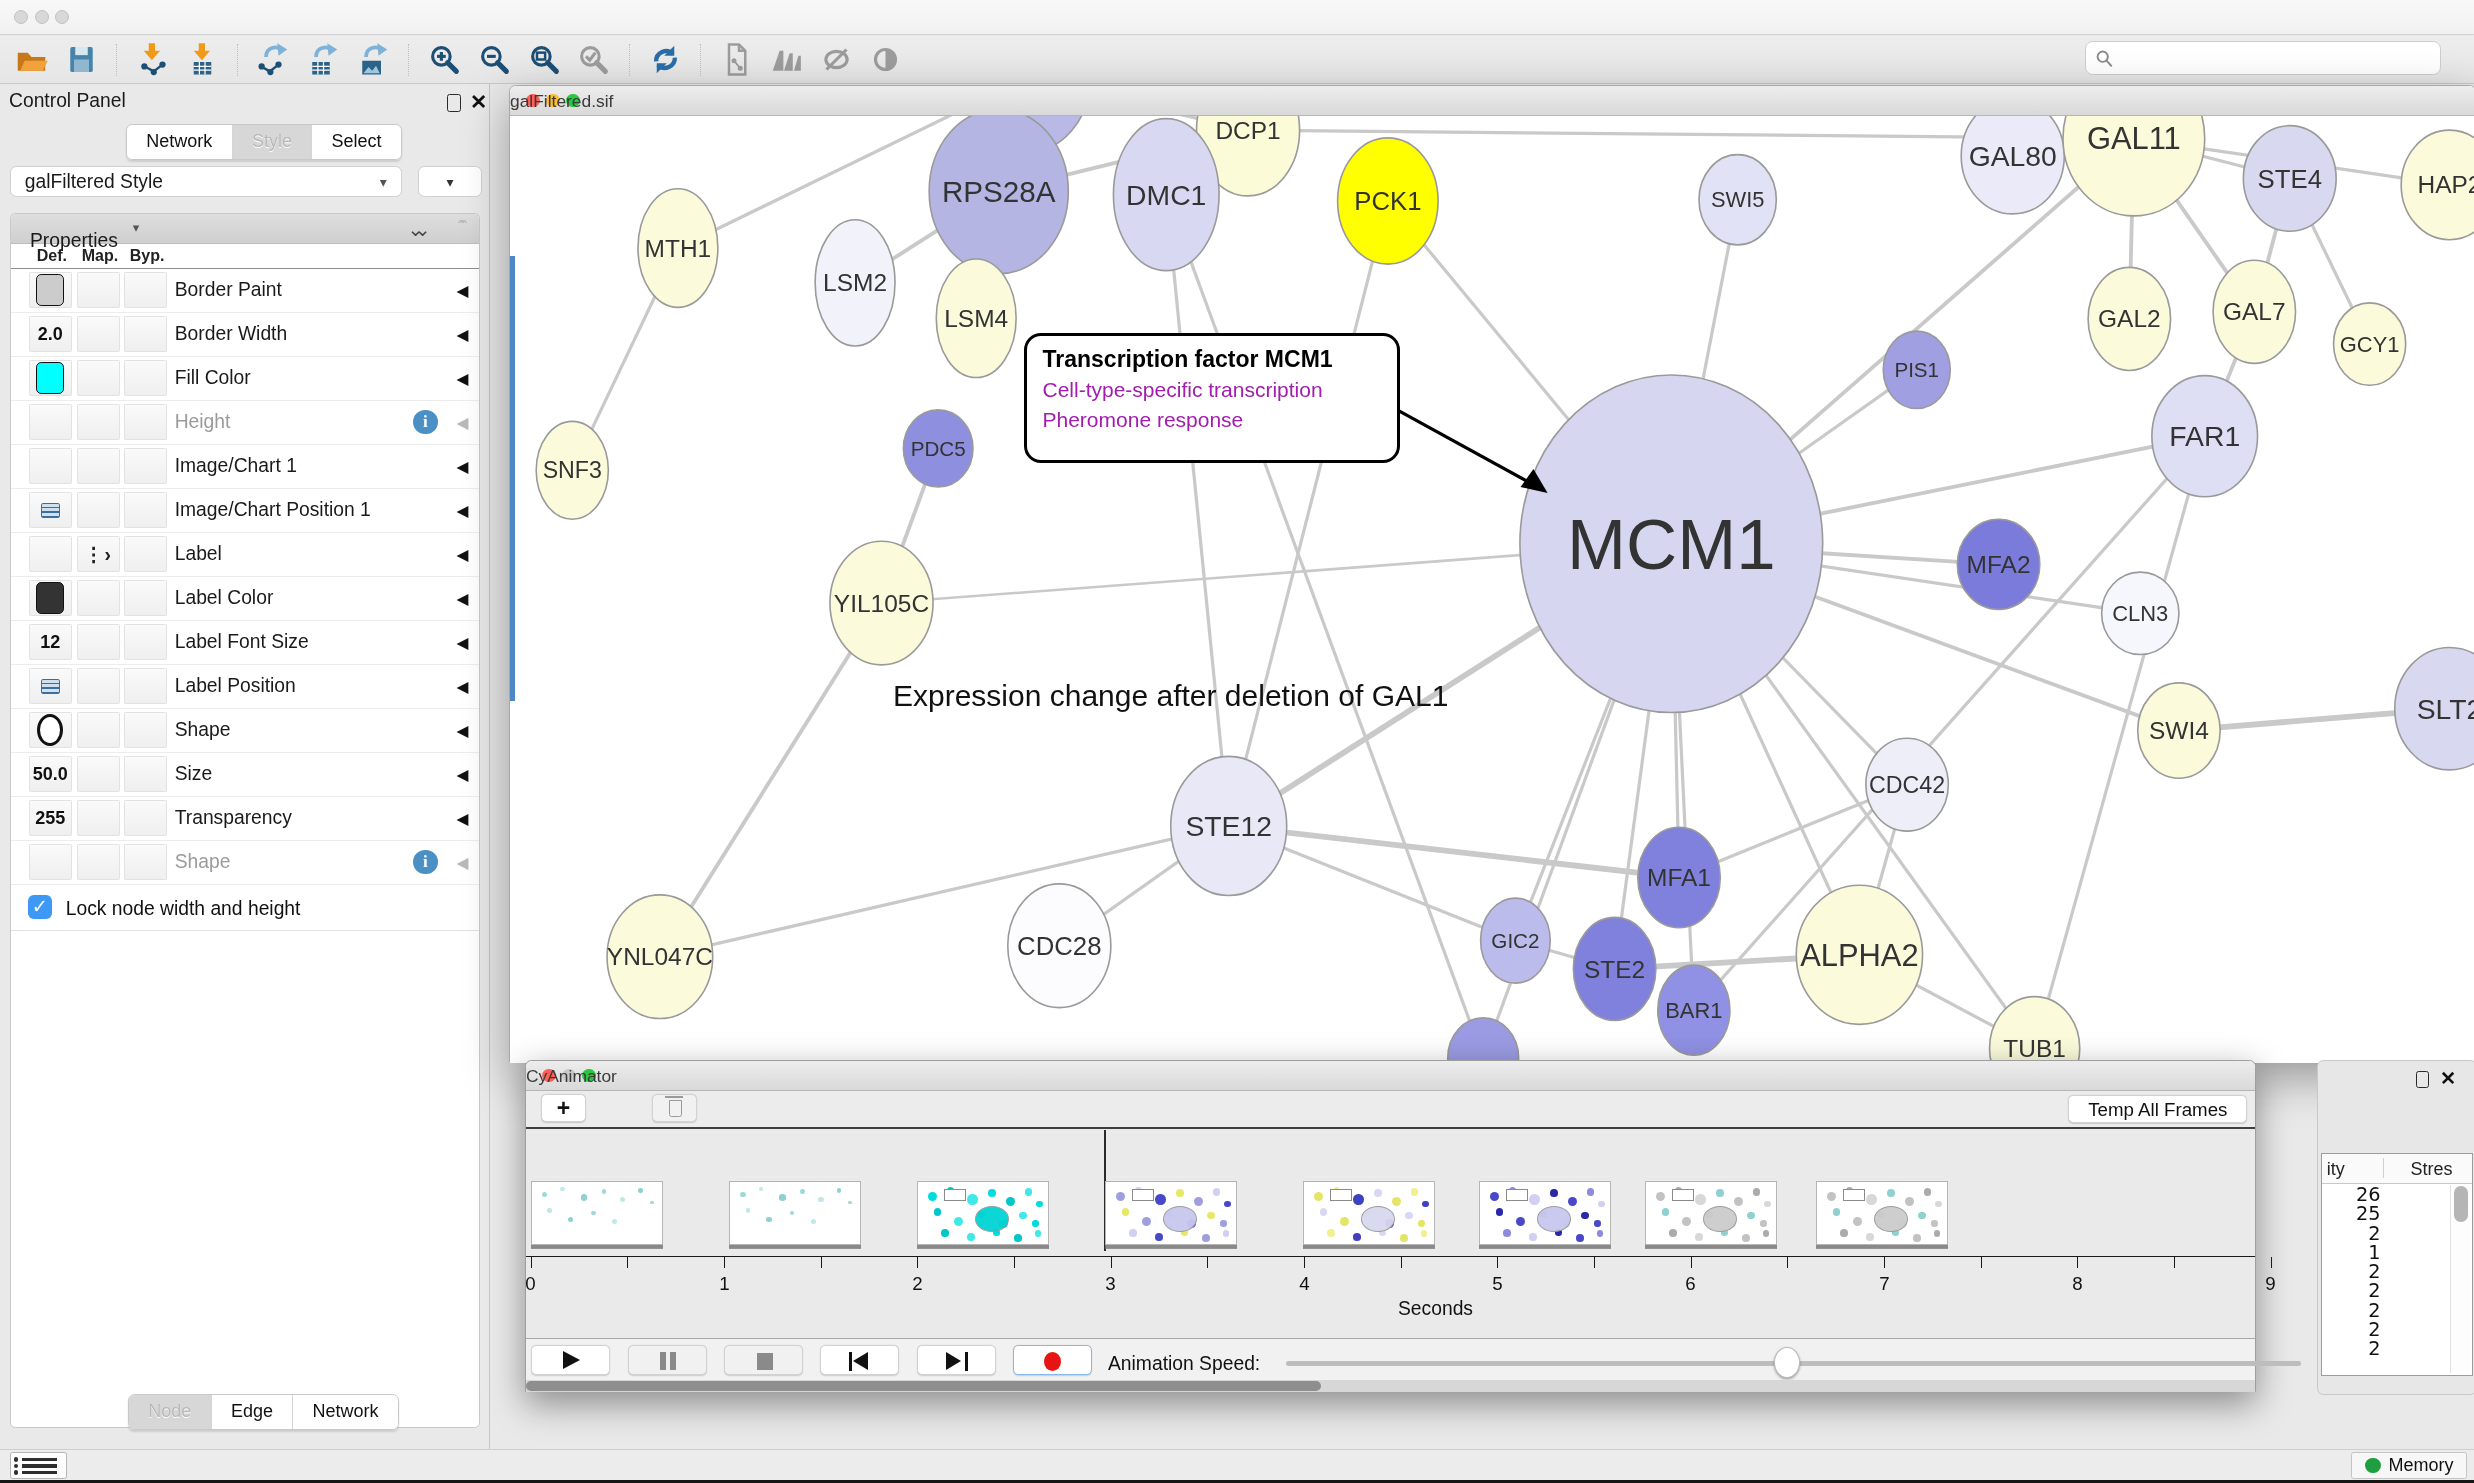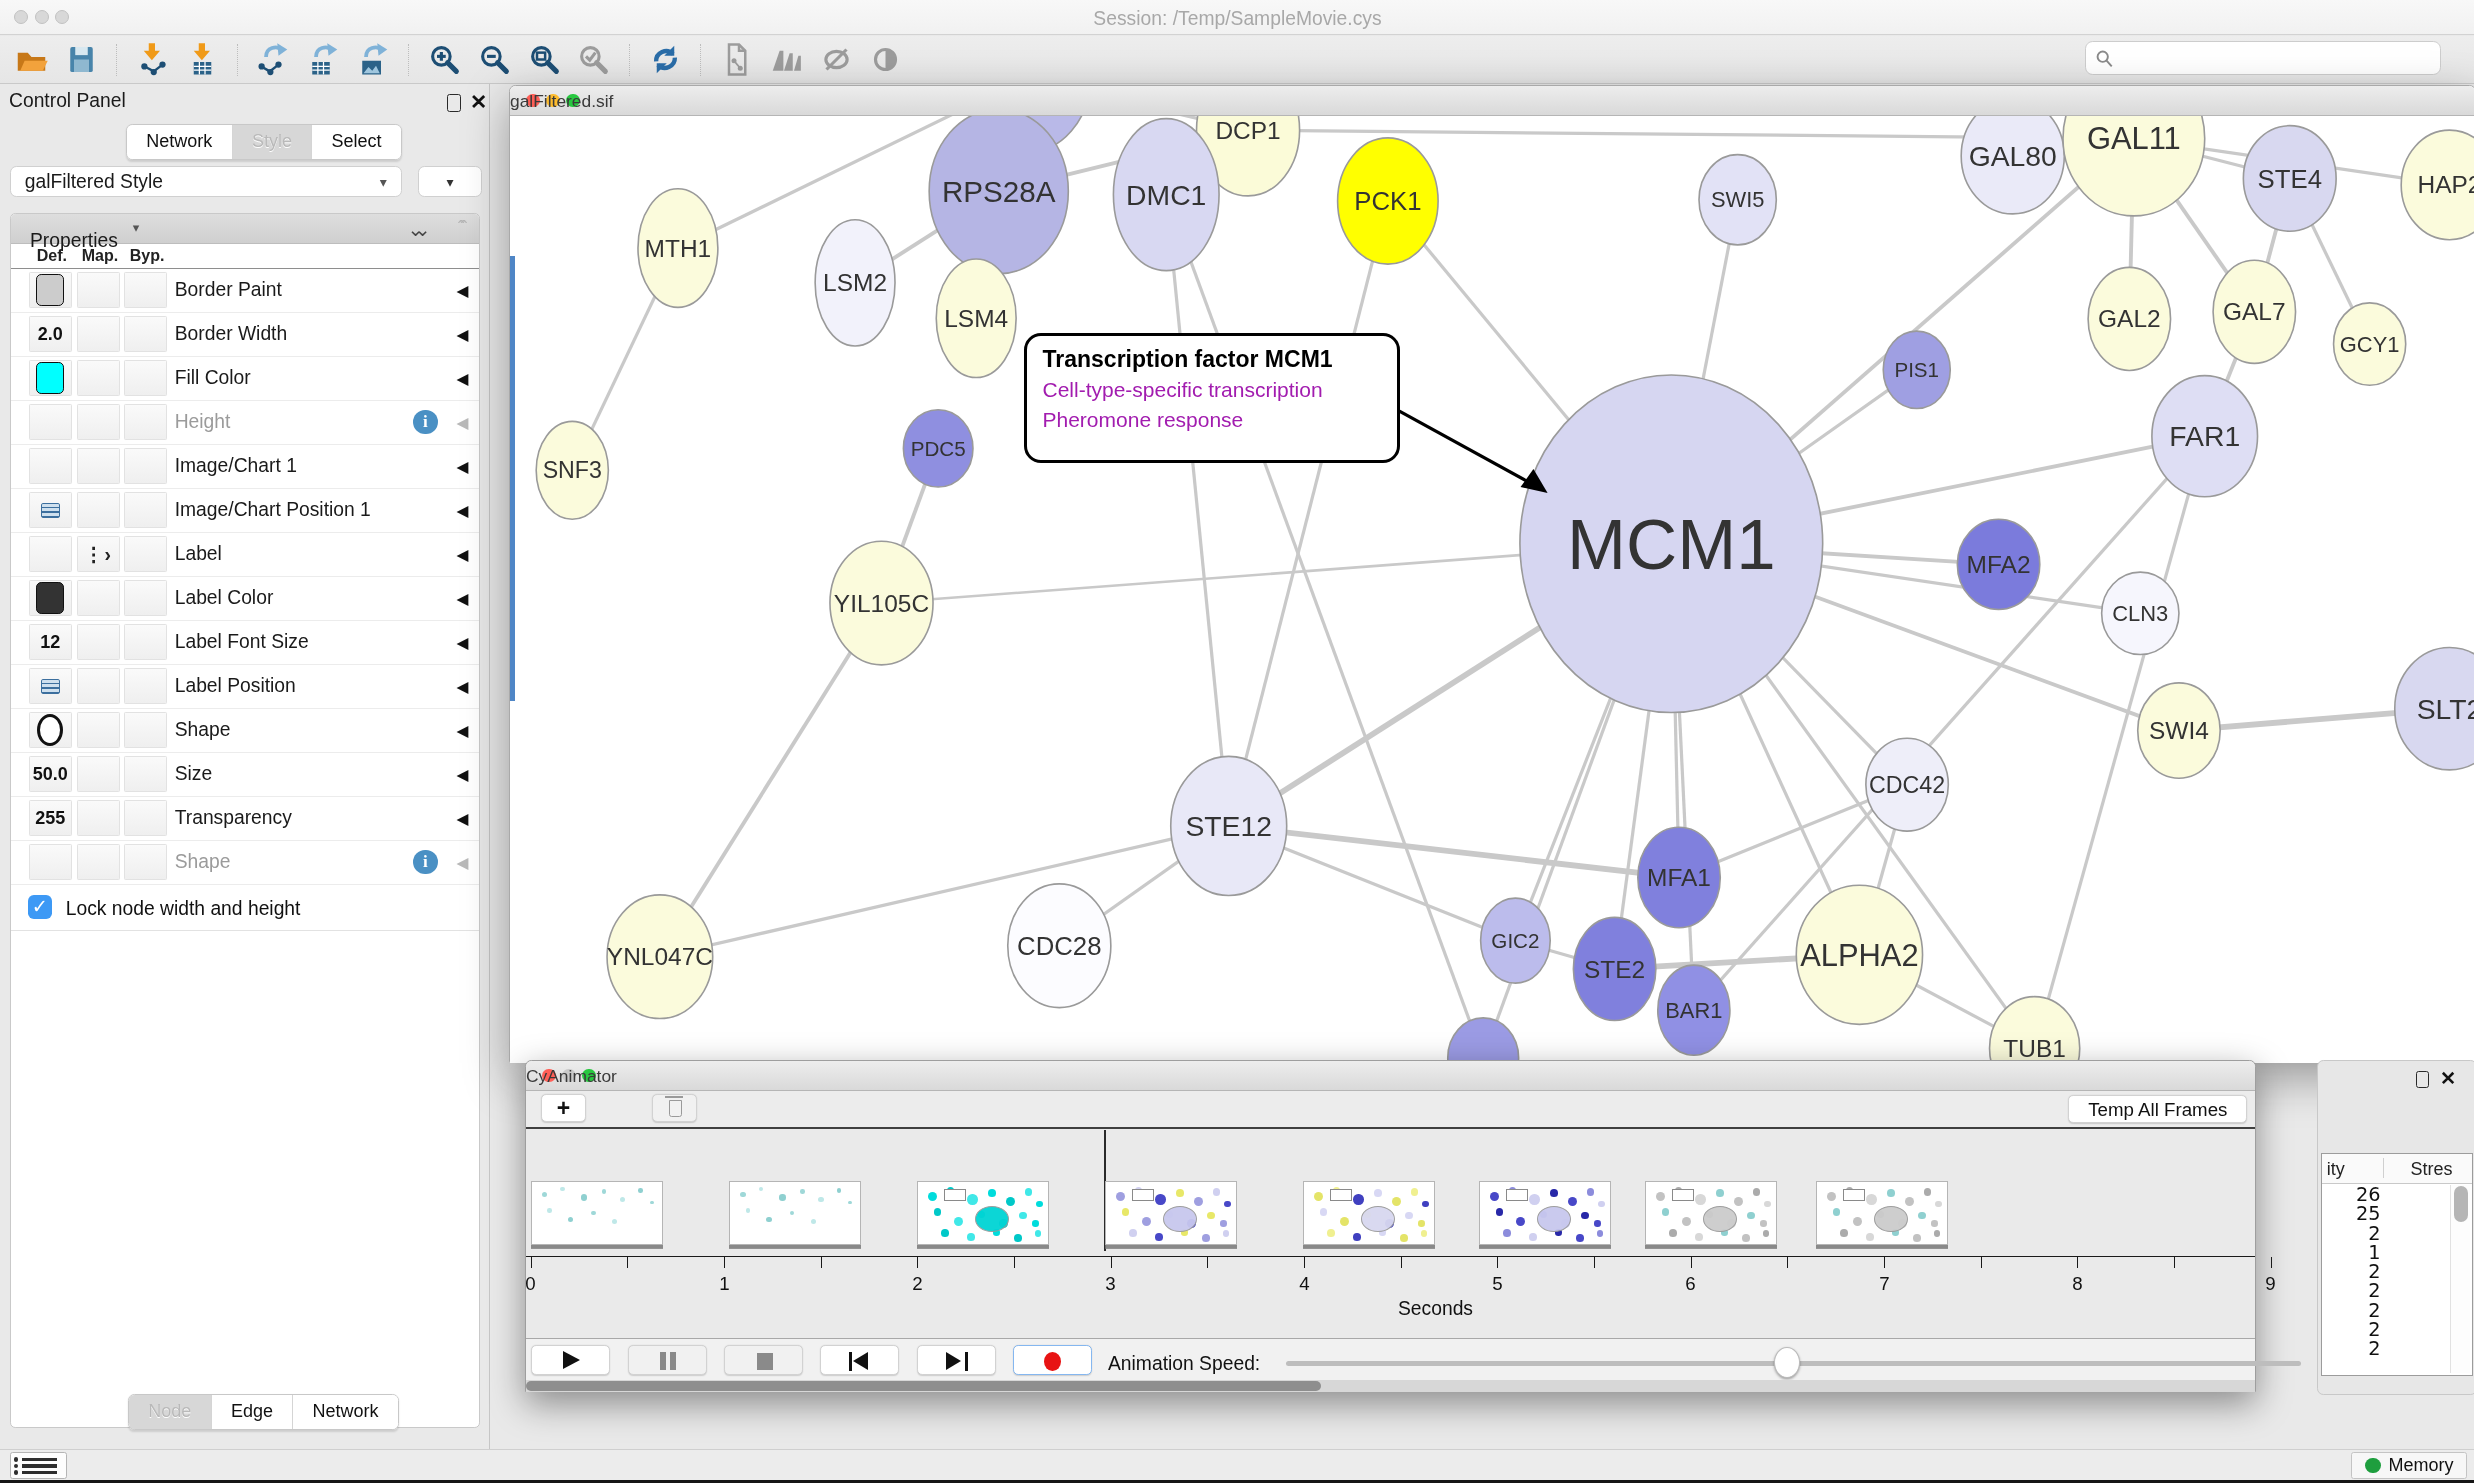--- a/index.html
+++ b/index.html
@@ -177,21 +177,20 @@
 </style>
 </head>
 <body>
 
 <div id="root">
 
   <div class="app-titlebar">
     <span class="tl gray" style="left:14px"></span>
     <span class="tl gray" style="left:35px"></span>
     <span class="tl gray" style="left:55px"></span>
-    <div class="app-title">Session: /Temp/SampleMovie.cys</div>
   </div>
 
   <div class="app-toolbar">
     <div class="tb-icons" id="tb-icons">
         <div class="tb-btn">
           <svg viewBox="0 0 56 56">
             <path d="M6 20 L6 46 H50 V24 H28 L22 17 H6 Z" fill="#c77818"></path>
             <path d="M10 46 L17 30 H54 L46 46 Z" fill="#f2a23c"></path>
           </svg>
         </div>
@@ -702,20 +701,21 @@
       <div class="blue-strip"></div>
       <div class="annotation">
         <div class="t">Transcription factor MCM1</div>
         <div class="l">Cell-type-specific transcription</div>
         <div class="l">Pheromone response</div>
       </div>
       <svg class="ann-arrow" width="168" height="116" viewBox="0 0 260 180">
         <line x1="8" y1="28" x2="230" y2="150" stroke="#000" stroke-width="5"></line>
         <polygon points="238,155 196,146 216,118" fill="#000"></polygon>
       </svg>
+      <div class="net-caption">Expression change after deletion of GAL1</div>
     </div>
   </div>
 
   <div class="results-panel">
     <div class="rp-float"></div>
     <div class="rp-close">✕</div>
     <div class="rp-table">
       <div class="rp-head">
         <span class="c1">ity</span>
         <span class="rp-colsep"></span>

